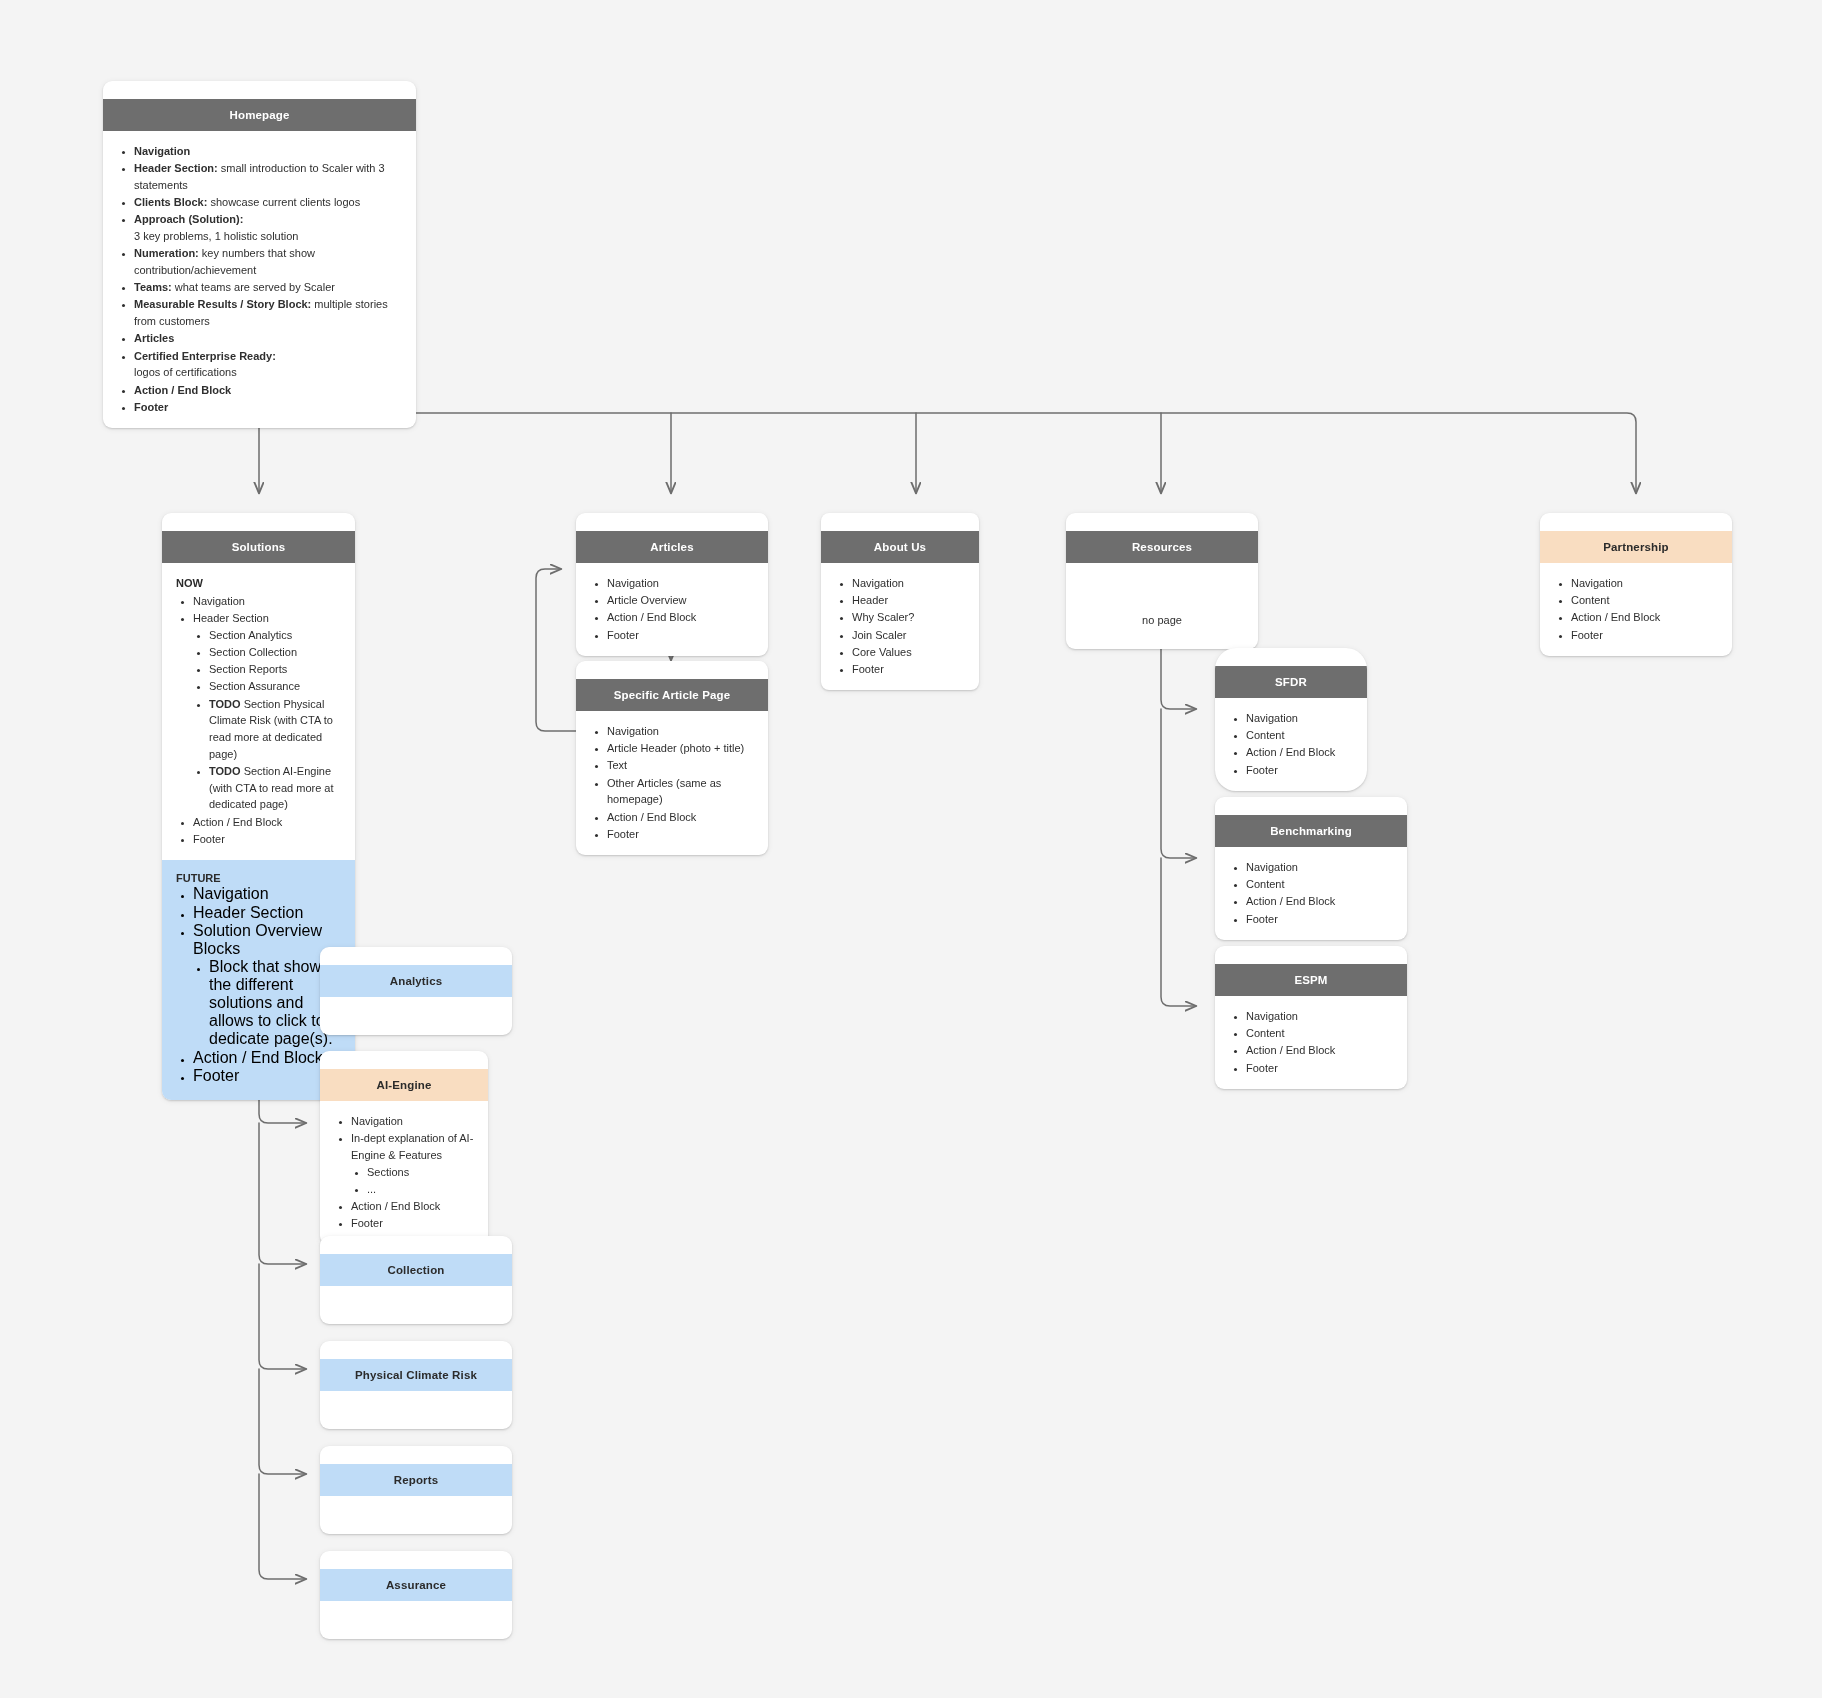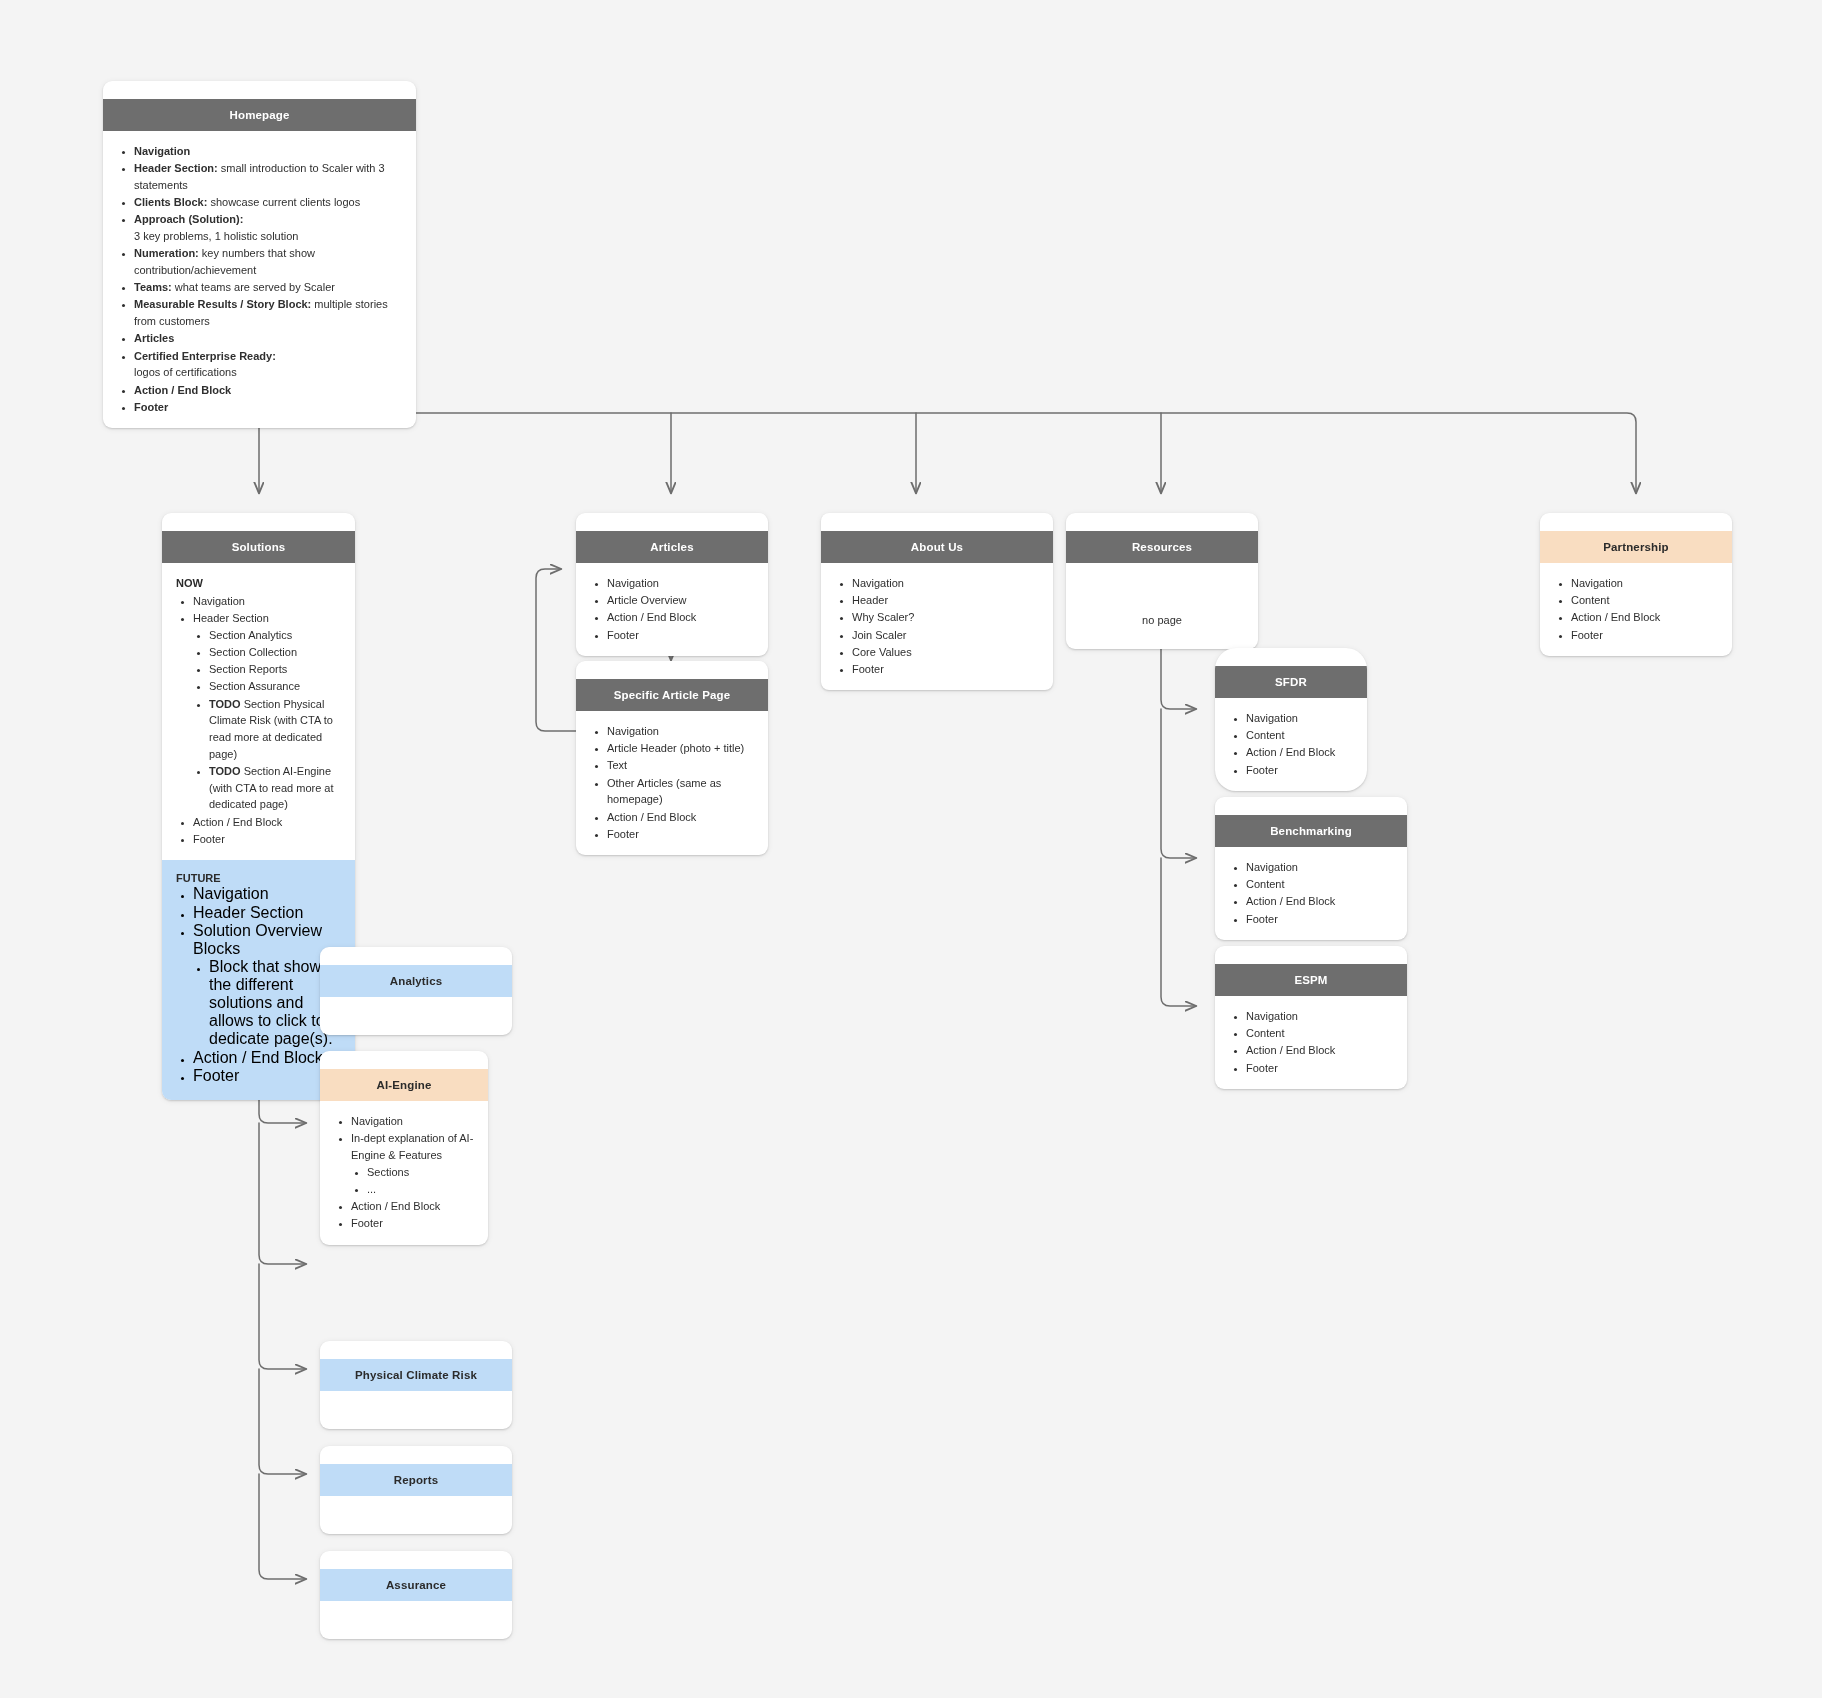--- a/index.html
+++ b/index.html
@@ -213,21 +213,21 @@
         <li>Navigation</li>
         <li>Article Header (photo + title)</li>
         <li>Text</li>
         <li>Other Articles (same as homepage)</li>
         <li>Action / End Block</li>
         <li>Footer</li>
       </ul>
     </div>
   </div>
 
-  <div class="card" style="left:821px; top:513px; width:232px;border-radius:8px;">
+  <div class="card" style="left:821px; top:513px; width:158px;border-radius:8px;">
     <div class="card-head head-gray">About Us</div>
     <div class="card-body">
       <ul class="items">
         <li>Navigation</li>
         <li>Header</li>
         <li>Why Scaler?</li>
         <li>Join Scaler</li>
         <li>Core Values</li>
         <li>Footer</li>
       </ul>
@@ -303,20 +303,24 @@
             <li>Sections</li>
             <li>...</li>
           </ul>
         </li>
         <li>Action / End Block</li>
         <li>Footer</li>
       </ul>
     </div>
   </div>
 
+  <div class="card" style="left:320px; top:1236px; width:192px;">
+    <div class="card-head head-blue">Collection</div>
+    <div class="card-body empty"></div>
+  </div>
 
   <div class="card" style="left:320px; top:1341px; width:192px;">
     <div class="card-head head-blue">Physical Climate Risk</div>
     <div class="card-body empty"></div>
   </div>
 
   <div class="card" style="left:320px; top:1446px; width:192px;">
     <div class="card-head head-blue">Reports</div>
     <div class="card-body empty"></div>
   </div>

